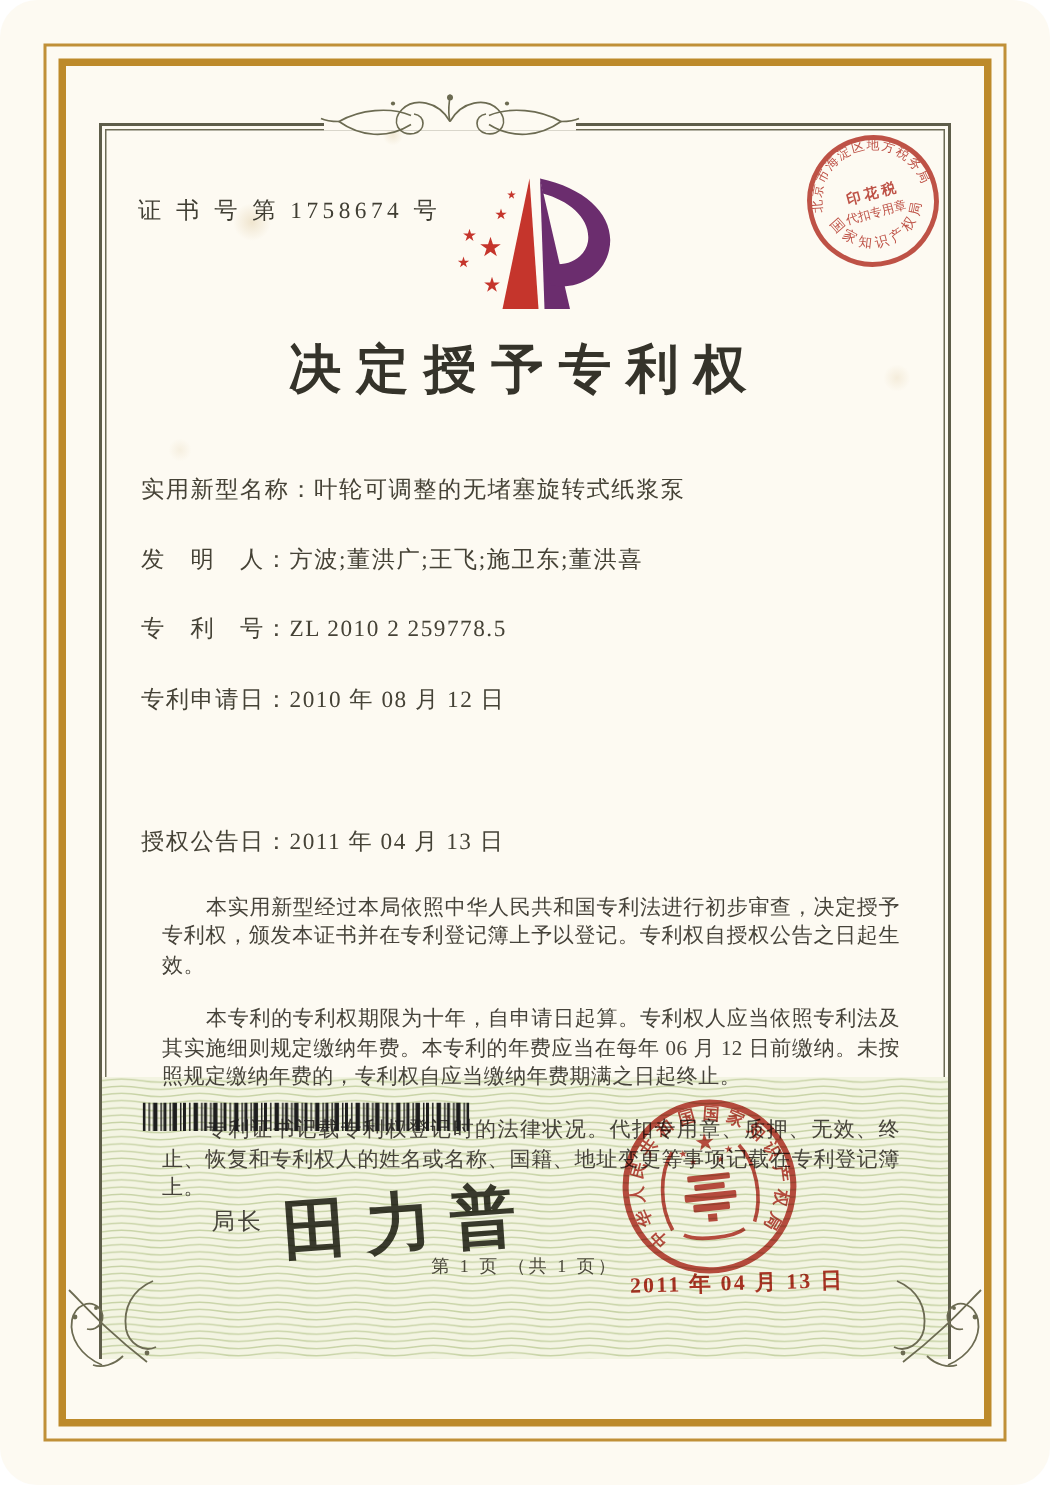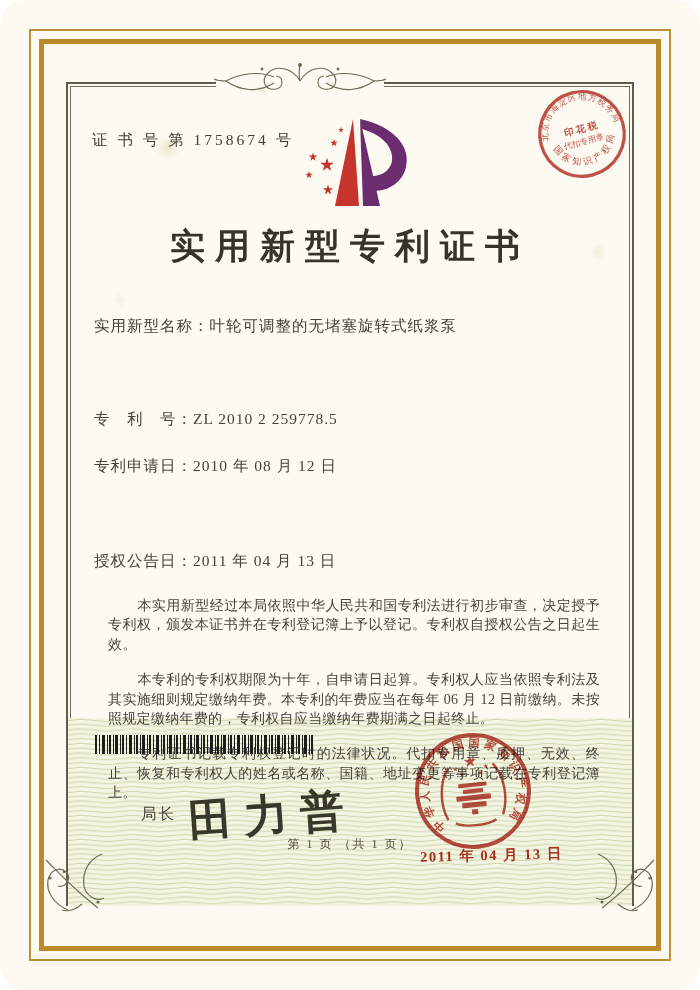--- a/index.html
+++ b/index.html
@@ -140,24 +140,27 @@
         <textPath href="#taxTop" startOffset="50%" text-anchor="middle">北京市海淀区地方税务局</textPath>
       </text>
       <text font-size="9.5" fill="#b5362b" letter-spacing="3">
         <textPath href="#taxBottom" startOffset="50%" text-anchor="middle">国家知识产权局</textPath>
       </text>
       <text x="50" y="48" font-size="10" fill="#b5362b" text-anchor="middle" font-weight="bold">印 花 税</text>
       <text x="50" y="61" font-size="8.6" fill="#b5362b" text-anchor="middle">代扣专用章</text>
     </g>
   </svg>
 
-  <div class="abs title">实用新型专利证书</div>
+  <div class="abs title">决定授予专利权</div>
 
   <div class="abs field" style="top:316px">
     <span class="flabel">实用新型名称：</span><span class="fvalue">叶轮可调整的无堵塞旋转式纸浆泵</span>
+  </div>
+  <div class="abs field" style="top:363px">
+    <span class="flabel">发　明　人：</span><span class="fvalue">方波;董洪广;王飞;施卫东;董洪喜</span>
   </div>
   <div class="abs field" style="top:409px">
     <span class="flabel">专　利　号：</span><span class="fvalue">ZL 2010 2 259778.5</span>
   </div>
   <div class="abs field" style="top:456px">
     <span class="flabel">专利申请日：</span><span class="fvalue">2010 年 08 月 12 日</span>
   </div>
   <div class="abs field" style="top:551px">
     <span class="flabel">授权公告日：</span><span class="fvalue">2011 年 04 月 13 日</span>
   </div>

